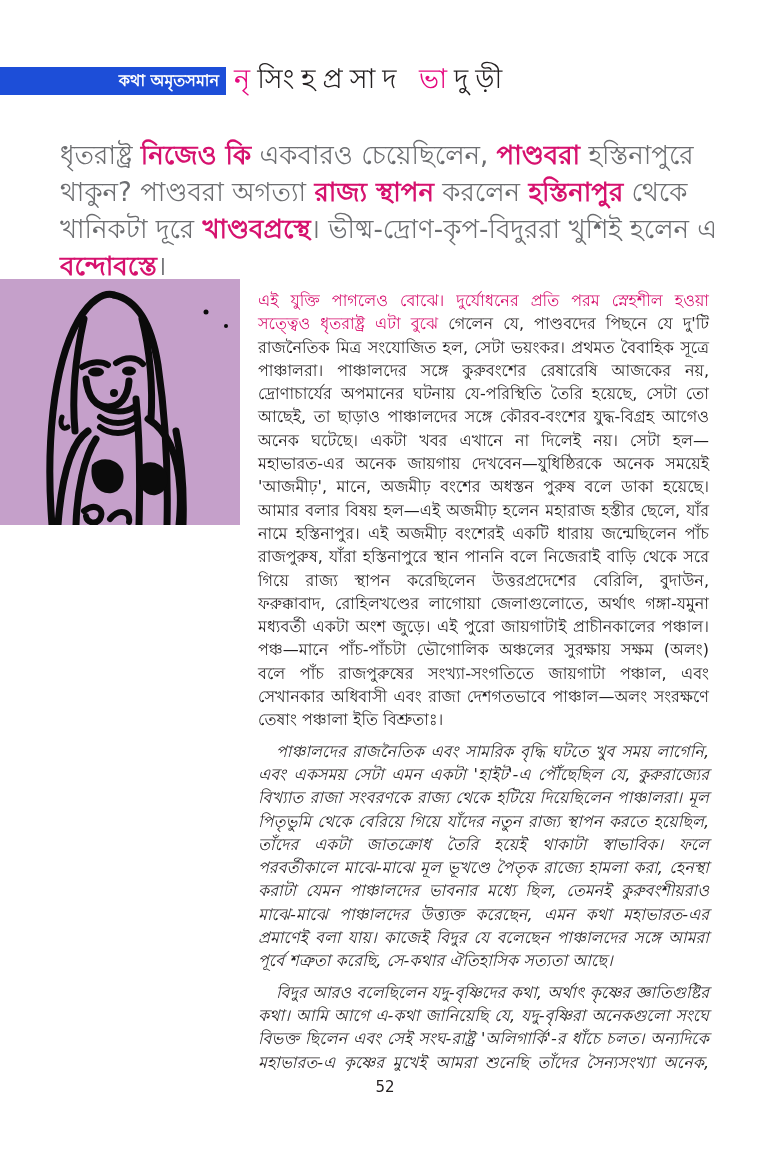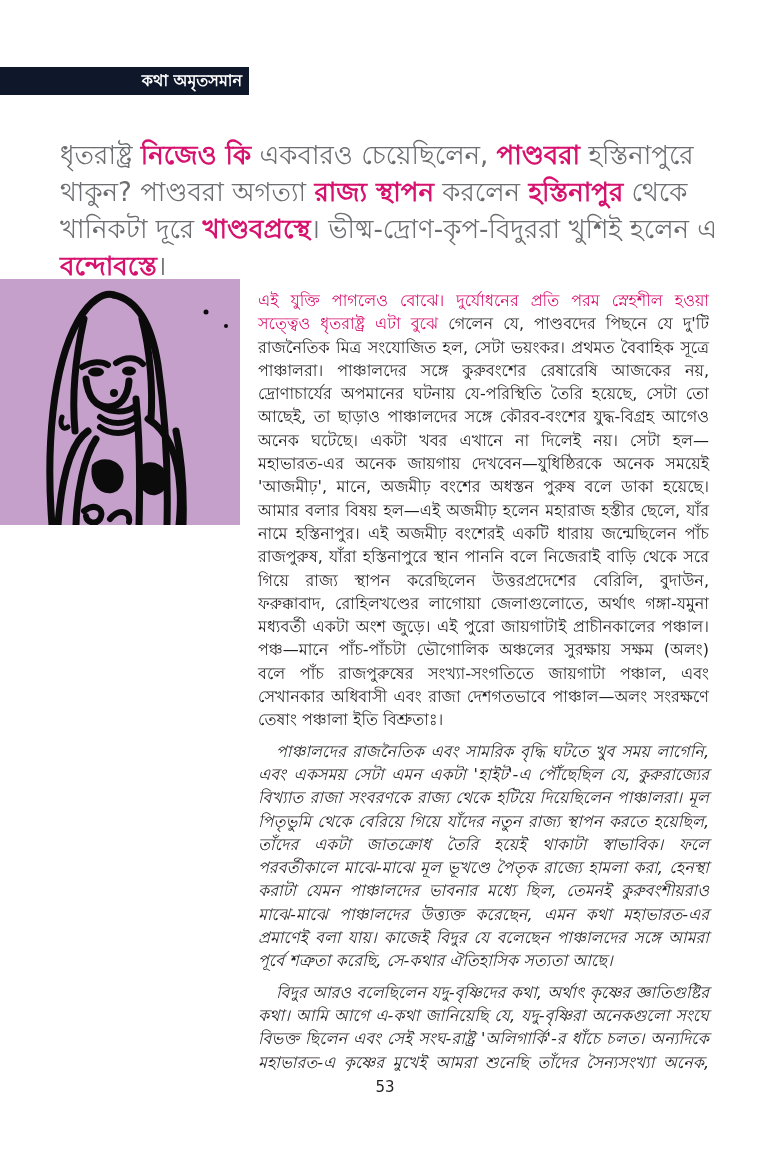--- a/index.html
+++ b/index.html
@@ -8,22 +8,22 @@
     width:770px;height:1154px;
     margin:0 auto;
     background:#ffffff;
     font-family:"DejaVu Sans",sans-serif;
     color:#231f20;
     overflow:hidden;
   }
   
   .series-bar{
     position:absolute;left:0;top:67px;
-    width:249px;height:28px;
-    background:#0f172a;
+    width:226px;height:28px;
+    background:#1d4ed8;
     display:flex;align-items:center;justify-content:flex-end;
     padding-right:7px;box-sizing:border-box;
   }
   .series-bar .label{
     color:#ffffff;font-size:16px;font-weight:bold;line-height:1;
     white-space:nowrap;
   }
   .author{
     position:absolute;left:234px;top:62px;
     font-size:27px;letter-spacing:7px;line-height:34px;
@@ -59,20 +59,23 @@
     text-align:center;font-size:15px;color:#231f20;
   }
 </style>
 </head>
 <body>
 
 <div class="page">
 
   <div class="series-bar">
     <span class="label">কথা অমৃতসমান</span>
+  </div>
+  <div class="author">
+    <span class="accent">নৃ</span><span>সিংহপ্রসাদ</span>​ <span class="accent">ভা</span><span>দুড়ী</span>
   </div>
 
   <div class="headline"><span>ধৃতরাষ্ট্র </span><span class="hl">নিজেও কি</span><span> একবারও চেয়েছিলেন, </span><span class="hl">পাণ্ডবরা</span><span> হস্তিনাপুরে থাকুন? পাণ্ডবরা অগত্যা </span><span class="hl">রাজ্য স্থাপন</span><span> করলেন </span><span class="hl">হস্তিনাপুর</span><span> থেকে খানিকটা দূরে </span><span class="hl">খাণ্ডবপ্রস্থে</span><span>। ভীষ্ম-দ্রোণ-কৃপ-বিদুররা খুশিই হলেন এ </span><span class="hl">বন্দোবস্তে</span><span>।</span></div>
 
   <div class="illus">
     <svg viewBox="0 0 240 246" xmlns="http://www.w3.org/2000/svg">
       <rect x="0" y="0" width="240" height="246" fill="#c5a0ca"></rect>
       <g stroke="#0b0b0b" stroke-width="7" fill="none" stroke-linecap="round" stroke-linejoin="round">
 
         <path d="M52 246 C46 170 52 88 78 42 C90 21 104 13 114 16"></path>
@@ -119,15 +122,15 @@
     </svg>
   </div>
 
   <div class="body-col">
     <p><span class="lead">এই যুক্তি পাগলেও বোঝে। দুর্যোধনের প্রতি পরম স্নেহশীল হওয়া সত্ত্বেও ধৃতরাষ্ট্র এটা বুঝে</span><span> গেলেন যে, পাণ্ডবদের পিছনে যে দু'টি রাজনৈতিক মিত্র সংযোজিত হল, সেটা ভয়ংকর। প্রথমত বৈবাহিক সূত্রে পাঞ্চালরা। পাঞ্চালদের সঙ্গে কুরুবংশের রেষারেষি আজকের নয়, দ্রোণাচার্যের অপমানের ঘটনায় যে-পরিস্থিতি তৈরি হয়েছে, সেটা তো আছেই, তা ছাড়াও পাঞ্চালদের সঙ্গে কৌরব-বংশের যুদ্ধ-বিগ্রহ আগেও অনেক ঘটেছে। একটা খবর এখানে না দিলেই নয়। সেটা হল—মহাভারত-এর অনেক জায়গায় দেখবেন—যুধিষ্ঠিরকে অনেক সময়েই 'আজমীঢ়', মানে, অজমীঢ় বংশের অধস্তন পুরুষ বলে ডাকা হয়েছে। আমার বলার বিষয় হল—এই অজমীঢ় হলেন মহারাজ হস্তীর ছেলে, যাঁর নামে হস্তিনাপুর। এই অজমীঢ় বংশেরই একটি ধারায় জন্মেছিলেন পাঁচ রাজপুরুষ, যাঁরা হস্তিনাপুরে স্থান পাননি বলে নিজেরাই বাড়ি থেকে সরে গিয়ে রাজ্য স্থাপন করেছিলেন উত্তরপ্রদেশের বেরিলি, বুদাউন, ফরুক্কাবাদ, রোহিলখণ্ডের লাগোয়া জেলাগুলোতে, অর্থাৎ গঙ্গা-যমুনা মধ্যবর্তী একটা অংশ জুড়ে। এই পুরো জায়গাটাই প্রাচীনকালের পঞ্চাল। পঞ্চ—মানে পাঁচ-পাঁচটা ভৌগোলিক অঞ্চলের সুরক্ষায় সক্ষম (অলং) বলে পাঁচ রাজপুরুষের সংখ্যা-সংগতিতে জায়গাটা পঞ্চাল, এবং সেখানকার অধিবাসী এবং রাজা দেশগতভাবে পাঞ্চাল—অলং সংরক্ষণে তেষাং পঞ্চালা ইতি বিশ্রুতাঃ।</span></p>
     <p class="indent"><span>পাঞ্চালদের রাজনৈতিক এবং সামরিক বৃদ্ধি ঘটতে খুব সময় লাগেনি, এবং একসময় সেটা এমন একটা 'হাইট'-এ পৌঁছেছিল যে, কুরুরাজ্যের বিখ্যাত রাজা সংবরণকে রাজ্য থেকে হটিয়ে দিয়েছিলেন পাঞ্চালরা। মূল পিতৃভুমি থেকে বেরিয়ে গিয়ে যাঁদের নতুন রাজ্য স্থাপন করতে হয়েছিল, তাঁদের একটা জাতক্রোধ তৈরি হয়েই থাকাটা স্বাভাবিক। ফলে পরবর্তীকালে মাঝে-মাঝে মূল ভূখণ্ডে পৈতৃক রাজ্যে হামলা করা, হেনস্থা করাটা যেমন পাঞ্চালদের ভাবনার মধ্যে ছিল, তেমনই কুরুবংশীয়রাও মাঝে-মাঝে পাঞ্চালদের উত্ত্যক্ত করেছেন, এমন কথা মহাভারত-এর প্রমাণেই বলা যায়। কাজেই বিদুর যে বলেছেন পাঞ্চালদের সঙ্গে আমরা পূর্বে শত্রুতা করেছি, সে-কথার ঐতিহাসিক সত্যতা আছে।</span></p>
     <p class="indent"><span>বিদুর আরও বলেছিলেন যদু-বৃষ্ণিদের কথা, অর্থাৎ কৃষ্ণের জ্ঞাতিগুষ্টির কথা। আমি আগে এ-কথা জানিয়েছি যে, যদু-বৃষ্ণিরা অনেকগুলো সংঘে বিভক্ত ছিলেন এবং সেই সংঘ-রাষ্ট্র 'অলিগার্কি'-র ধাঁচে চলত। অন্যদিকে মহাভারত-এ কৃষ্ণের মুখেই আমরা শুনেছি তাঁদের সৈন্যসংখ্যা অনেক, কুরুক্ষেত্রের যুদ্ধের এক অক্ষৌহিণী নারায়ণী সেনা ধার দেওয়া হয়েছিল দুর্যোধনকে। অপিচ এঁদের সেনাচরিত্র কৌটিল্যের 'অর্থশাস্ত্র' থেকে প্রমাণ হয়ে যায়। যদু-বৃষ্ণিদের সংঘ-রাজত্ব বা 'অলিগার্কি'-র কথা কৌটিল্য স্বয়ং উল্লেখ করেছেন এবং সংঘ-রাষ্ট্রের সেনা-চরিত্র দেখাতে গিয়ে তিনি এটাও লিখেছেন যে, এরা অনেকেই অন্য সময় অন্য কাজ করতেন এবং কাজের মরশুম ছাড়া অন্য সময়ে তাঁরা যুদ্ধবিদ্যা শিখতেন। অন্য রাজার প্রয়োজনে এঁরা 'মার্সেনারি' হিসেবে কাজ করতেন, এবং মহাভারত-এ স্বয়ং কৃষ্ণ নিজের মুখে জানিয়েছেন, যাঁদের পক্ষে এই যদু-বৃষ্ণি-অন্ধকরা থাকবেন, তাঁরাই সব যুদ্ধ জিতবেন, বিপরীত পক্ষ নয়।</span></p>
 
   </div>
 
-  <div class="page-number">53</div>
+  <div class="page-number">52</div>
 
 </div>
 
 </body></html>

